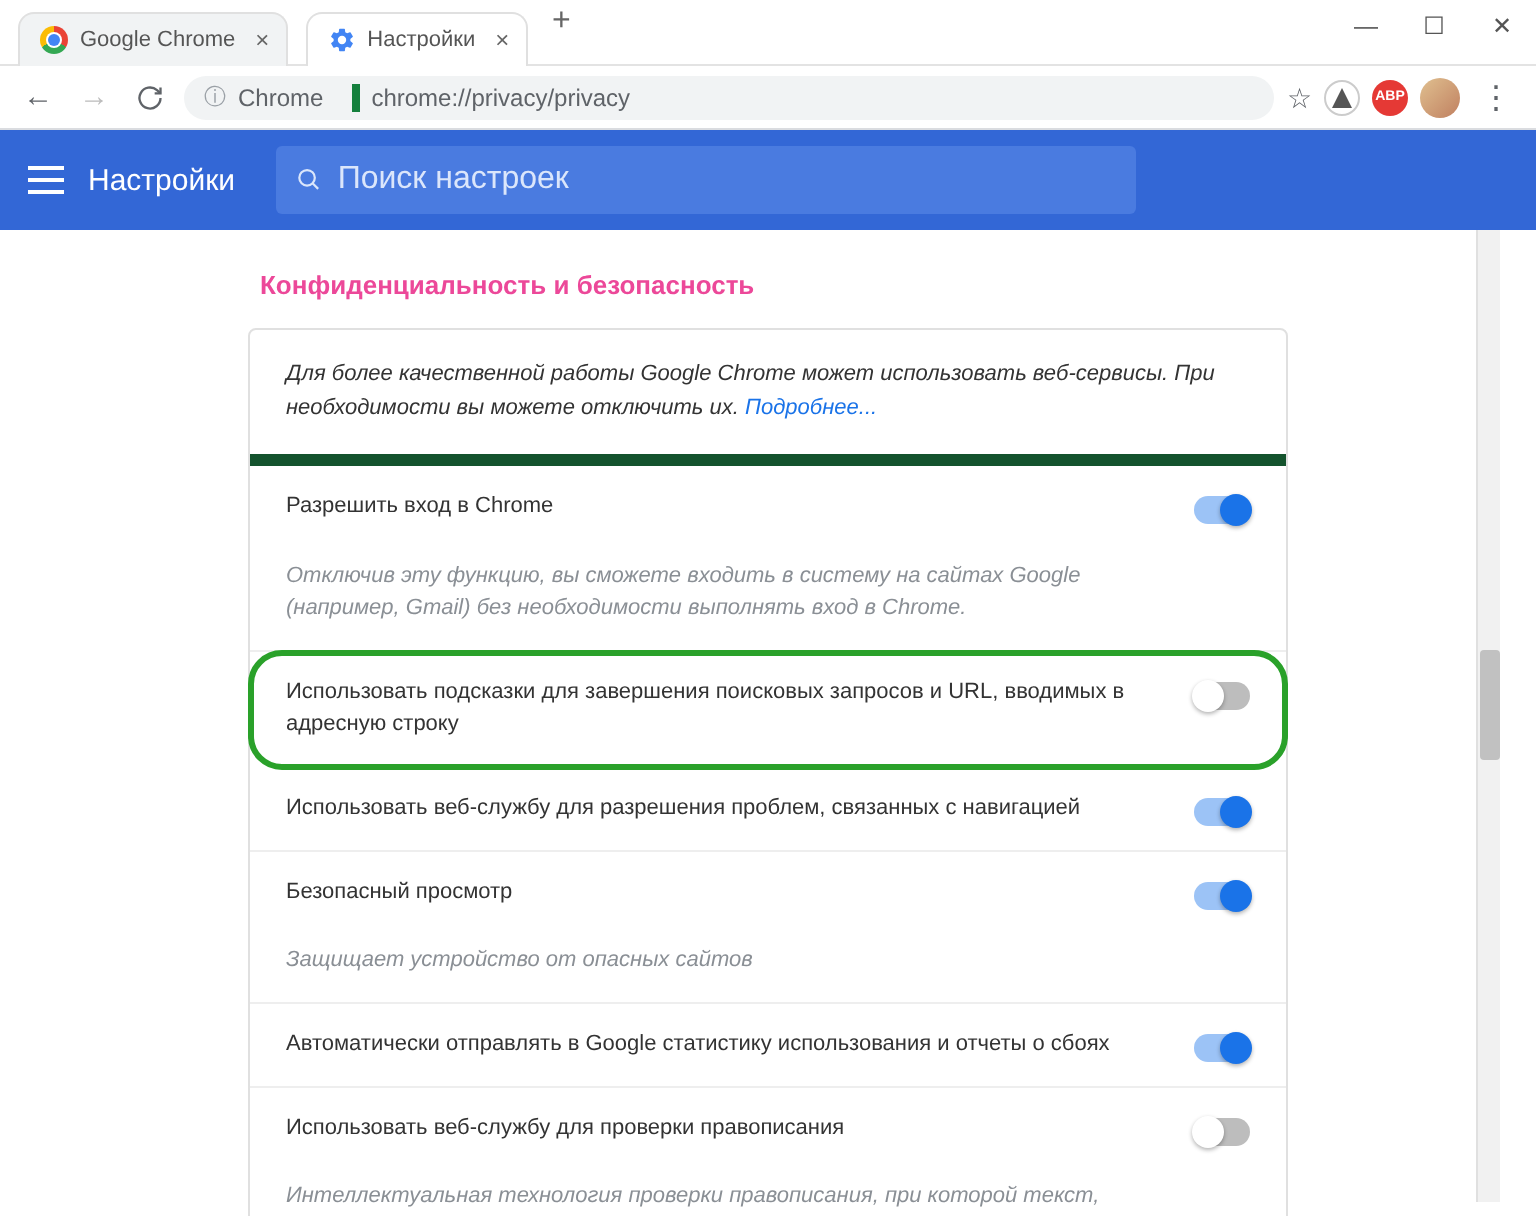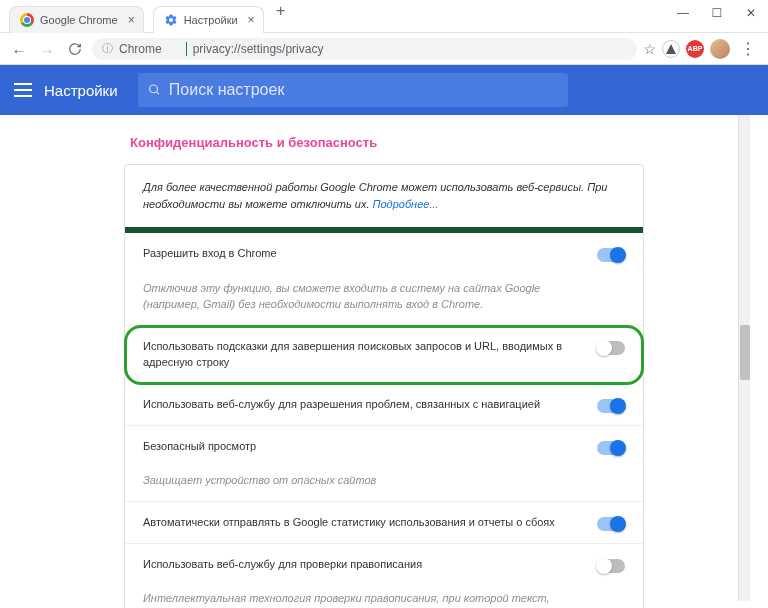--- a/index.html
+++ b/index.html
@@ -15,21 +15,21 @@
 .newtab { width:22px; height:22px; display:flex; align-items:center; justify-content:center; color:#666; font-size:16px; margin-left:6px; cursor:pointer;}
 .winbtns { margin-left:auto; display:flex; }
 .winbtn { width:34px; height:26px; display:flex; align-items:center; justify-content:center; font-size:12px; color:#555; cursor:pointer;}
 
 
 .addrrow { height:32px; background:#fff; display:flex; align-items:center; padding:0 8px; gap:6px; border-bottom:1px solid #dadce0;}
 .navbtn { width:22px; height:22px; display:flex; align-items:center; justify-content:center; color:#5f6368; font-size:15px; cursor:pointer;}
 .navbtn.disabled { color:#bdbdbd; }
 .omnibox { flex:1; display:flex; align-items:center; height:22px; background:#f1f3f4; border-radius:12px; padding:0 10px; font-size:12px; color:#5f6368; gap:6px;}
 .omnibox .secure { font-size:11px; color:#9aa0a6; display:flex; align-items:center; gap:4px;}
-.omnibox .chip { color:#5f6368; border-right:1px solid #15803d; padding-right:24px;}
+.omnibox .chip { color:#5f6368; border-right:4px solid #15803d; padding-right:14px;}
 .exticon { width:18px; height:18px; border-radius:50%; display:flex; align-items:center; justify-content:center; font-size:10px; cursor:pointer;}
 .avatar { width:20px; height:20px; border-radius:50%; background:linear-gradient(135deg,#e0c090,#c08060); cursor:pointer;}
 .vdots { font-size:16px; color:#5f6368; cursor:pointer; padding:0 4px;}
 
 
 .bluehdr { height:50px; background:#3367d6; display:flex; align-items:center; padding:0 12px; gap:10px; color:#fff;}
 .hamb { width:22px; height:22px; display:flex; align-items:center; justify-content:center; cursor:pointer;}
 .hamb svg line { stroke:#fff; stroke-width:2;}
 .hdrtitle { font-size:15px; }
 .searchbox { flex:0 0 430px; height:34px; margin-left:10px; background:#4a7be0; border-radius:3px; display:flex; align-items:center; padding:0 10px; gap:8px;}
@@ -95,21 +95,21 @@
   <div class="navbtn disabled">→</div>
   <div class="navbtn">
     <svg width="14" height="14" viewBox="0 0 24 24" fill="none" stroke="#5f6368" stroke-width="2">
         <path d="M21 12a9 9 0 1 1-3-6.7L21 8"></path>
         <path d="M21 3v5h-5"></path>
       </svg>
   </div>
   <div class="omnibox">
     <span class="secure">ⓘ</span>
     <span class="chip">Chrome</span>
-    <span>privacy://settings/privacy</span>
+    <span>chrome://privacy/privacy</span>
   </div>
   <span style="color:#5f6368;font-size:14px;cursor:pointer;">☆</span>
   <span class="exticon" style="border:1px solid #ccc;">
       <svg width="10" height="10" viewBox="0 0 10 10">
         <path d="M5 0 L10 10 L0 10 Z" fill="#555"></path>
       </svg>
     </span>
   <span class="exticon" style="background:#e53935;color:#fff;font-weight:bold;font-size:7px;">ABP</span>
   <span class="avatar"></span>
   <span class="vdots">⋮</span>

